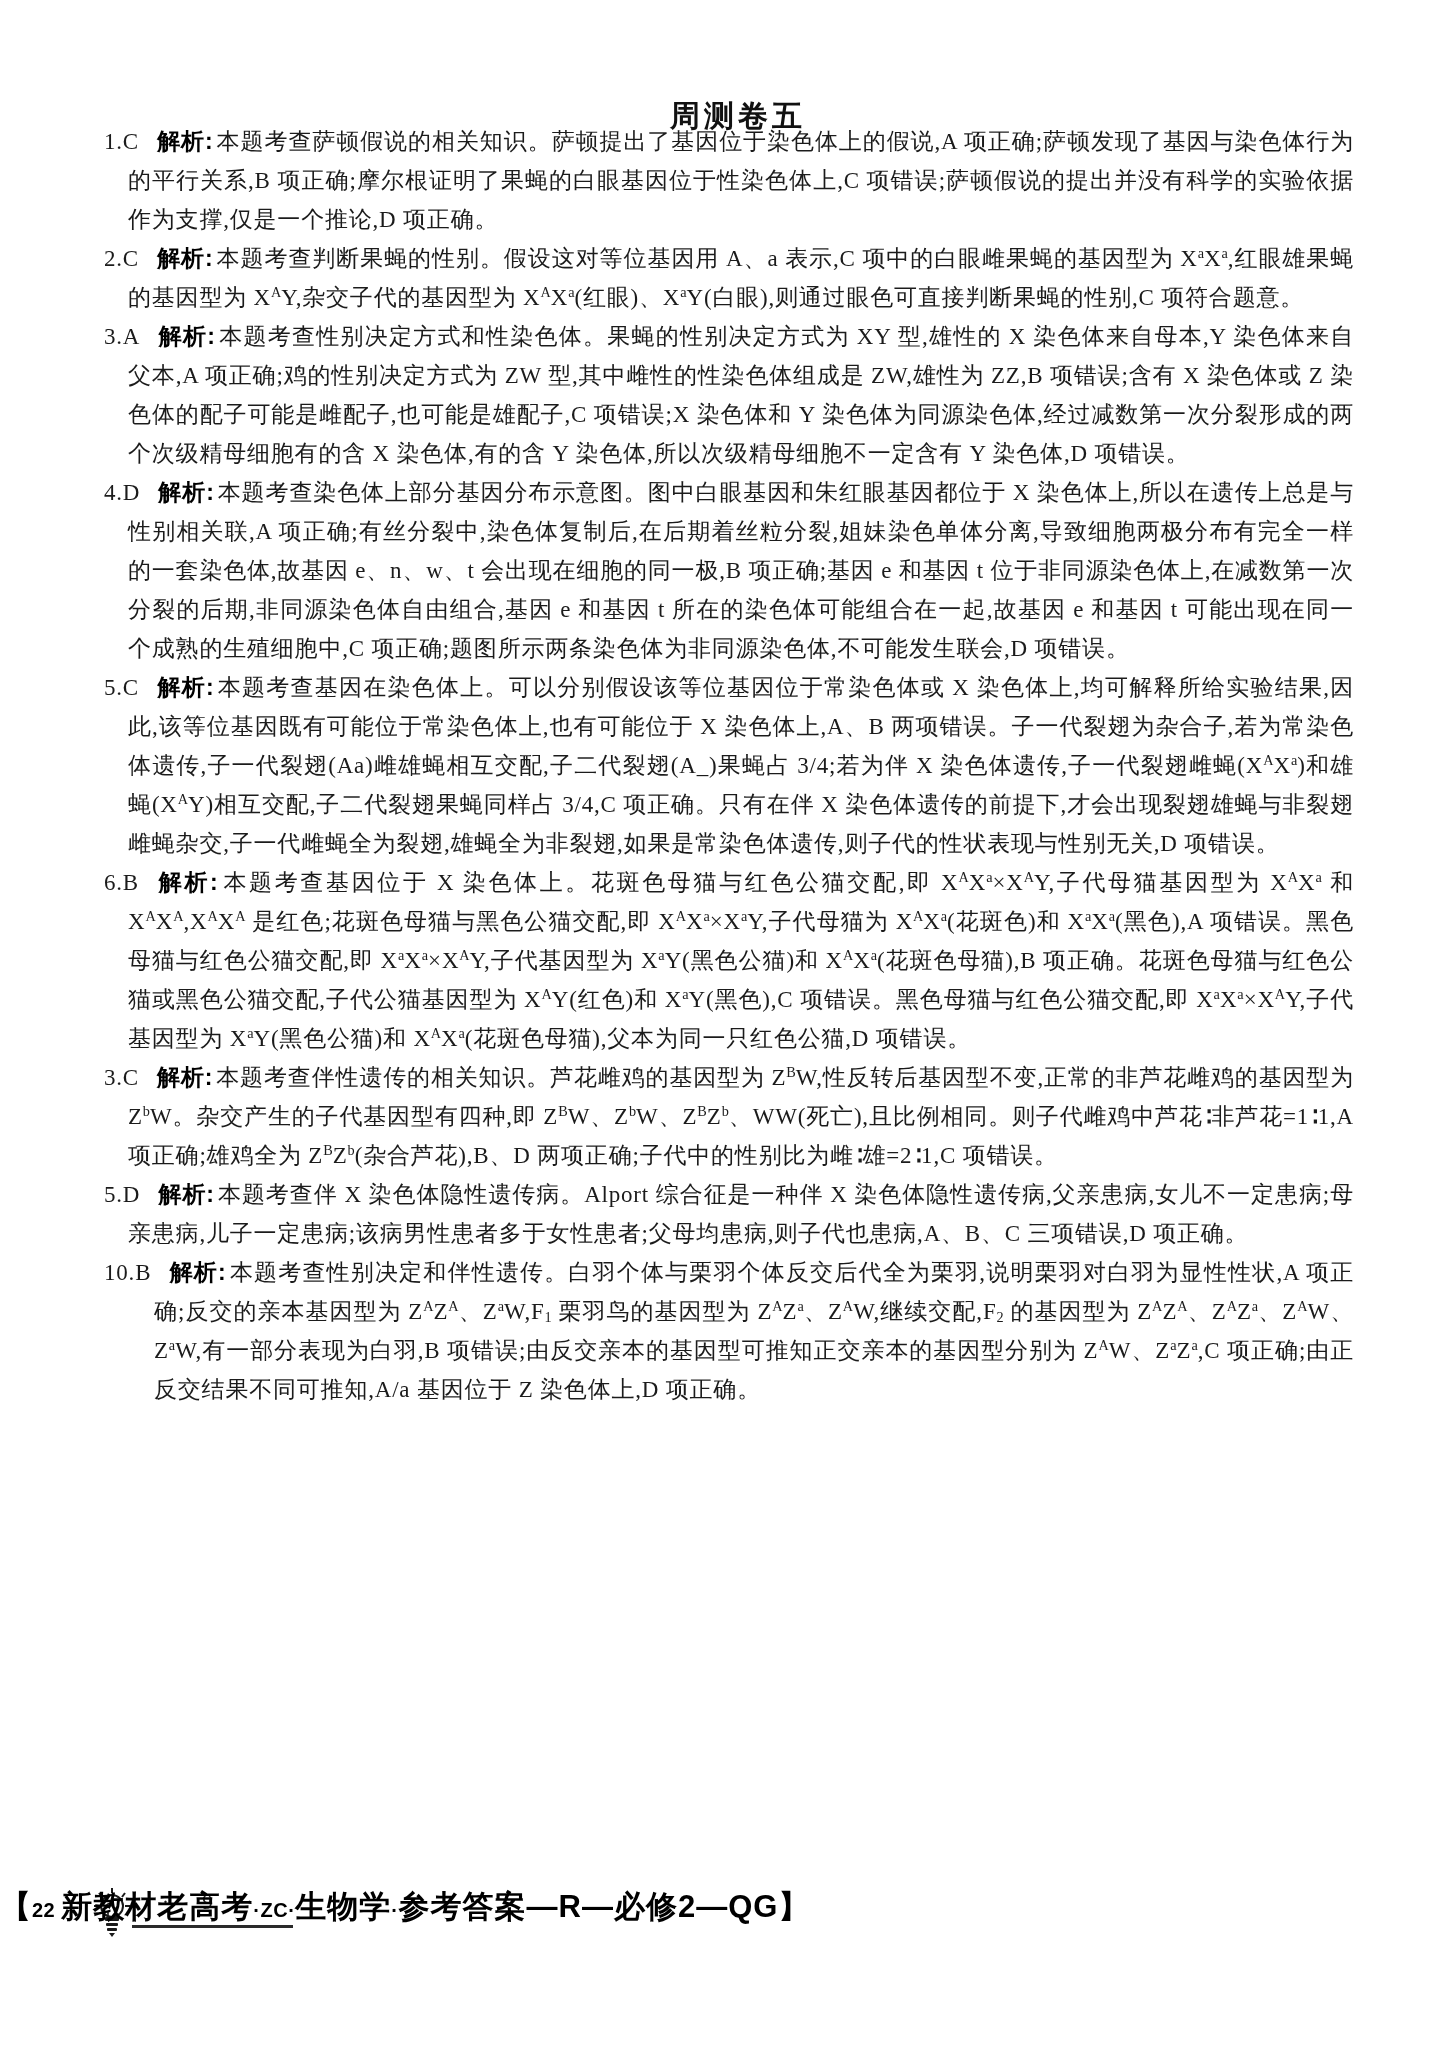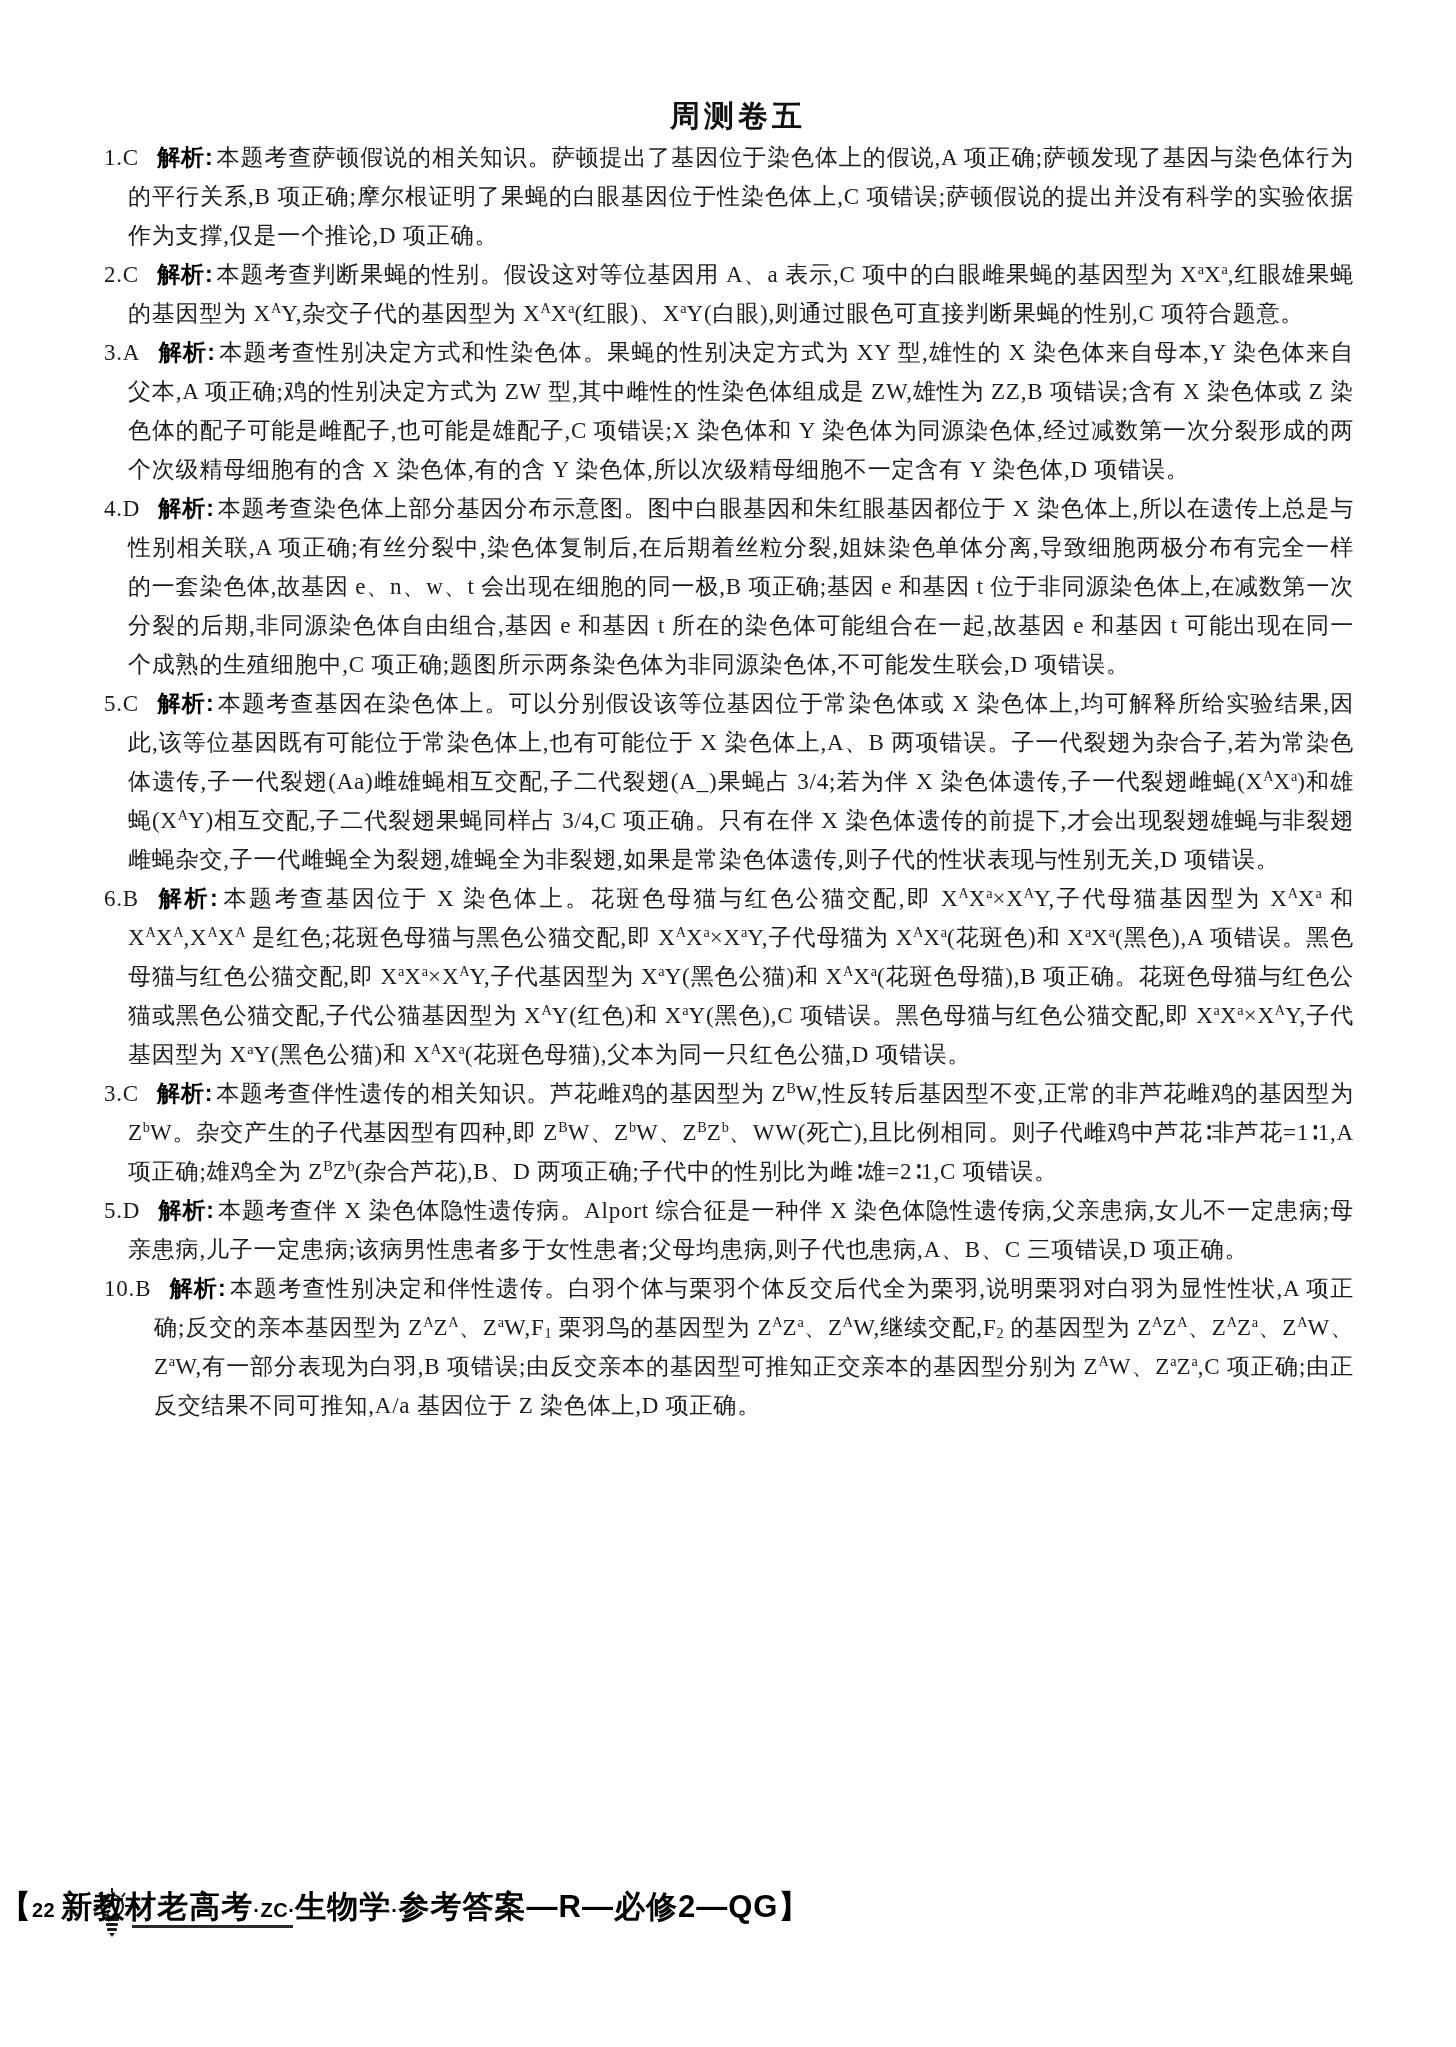--- a/index.html
+++ b/index.html
@@ -10,21 +10,21 @@
     -webkit-font-smoothing:antialiased;
   }
   .sheet{position:relative;width:1456px;height:2047px;background:#fff;overflow:hidden;}
   .title{
     position:absolute;top:86px;left:0;width:100%;margin:10px;
     text-align:center;
     font-family:"Liberation Sans", sans-serif;
     font-weight:700;font-size:30px;letter-spacing:4px;color:#111;
   }
   .answers{
-    position:absolute;top:138px;left:104px;width:1250px;
+    position:absolute;top:122px;left:104px;width:1250px;
   }
   .item{
     margin:0;
     font-size:23px;line-height:39px;
     letter-spacing:0.8px;
     text-align:justify;
     padding-left:24px;text-indent:-24px;
     color:#1b1b1b;
   }
   .item.wide{padding-left:50px;text-indent:-50px;}

